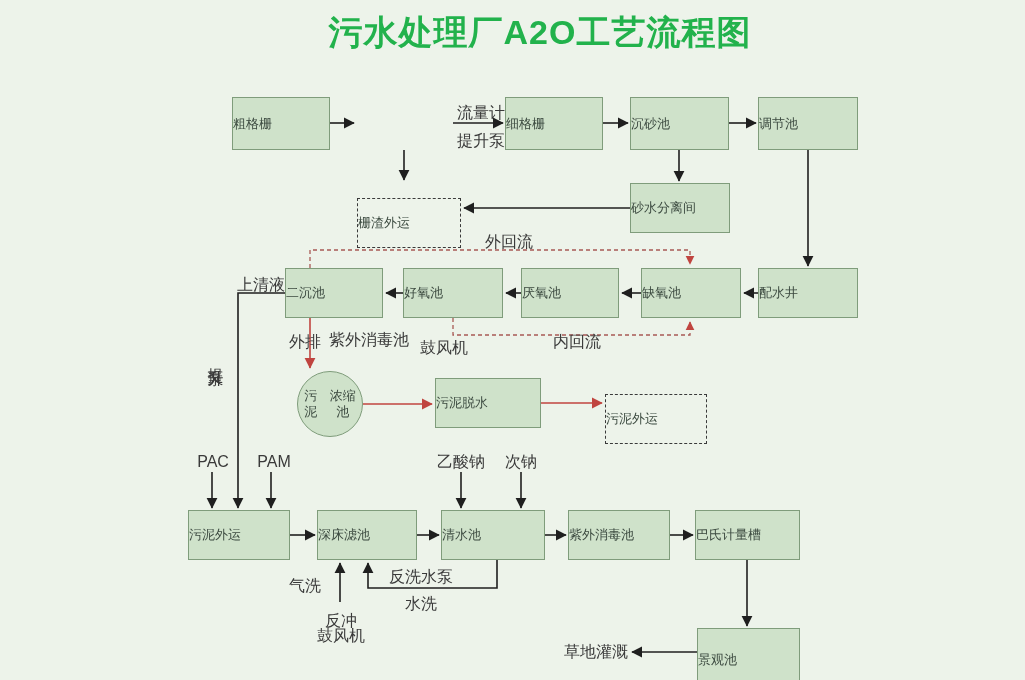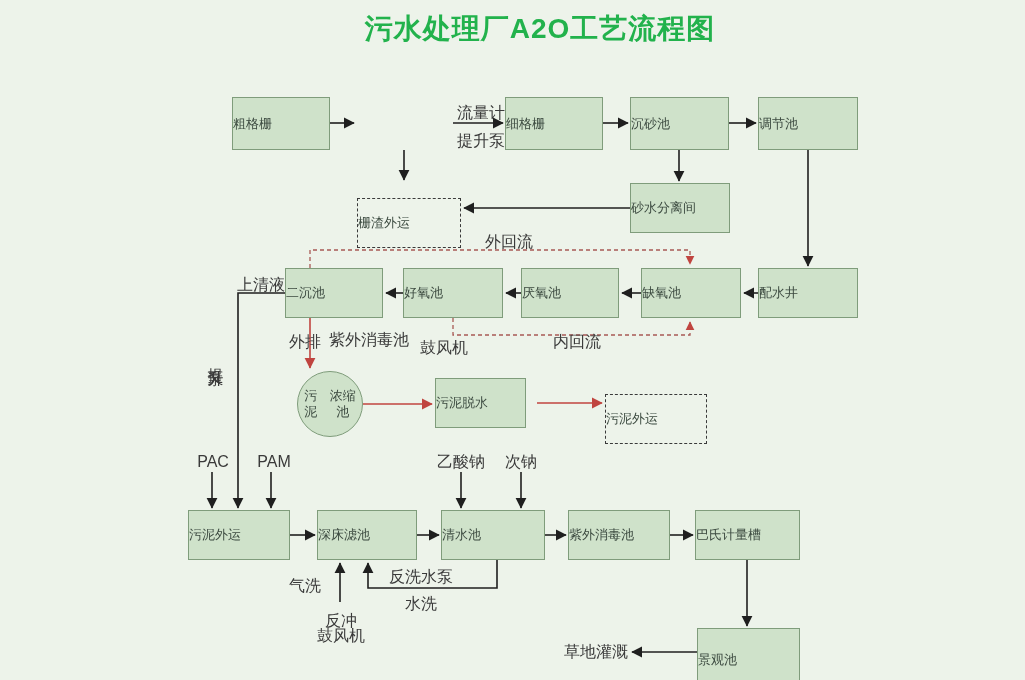--- a/index.html
+++ b/index.html
@@ -1,18 +1,18 @@
 <!DOCTYPE html>
 <html><head>
 <meta charset="utf-8">
 <style>
   html,body{margin:0;padding:0;background:#edf3ea;font-family:"Liberation Sans","DejaVu Sans",sans-serif;}
   #stage{position:relative;width:1025px;height:680px;background:#edf3ea;overflow:hidden;}
   #title{position:absolute;left:540px;top:10px;transform:translateX(-50%);
-         font-size:28px;font-weight:bold;color:#22b24c;white-space:nowrap;letter-spacing:1px;text-align:center;}
+         font-size:34px;font-weight:bold;color:#22b24c;white-space:nowrap;letter-spacing:1px;text-align:center;}
   .node{position:absolute;background:#cfe2ca;border:1px solid #7f9c7b;
         display:flex;align-items:center;
         font-size:13px;color:#3c4a40;text-align:center;box-sizing:border-box;}
   .node.dashed{background:transparent;border:1.5px dashed #3a3a3a;margin-top:16px;}
   .node.circle{border-radius:50%;line-height:16px;}
   .lbl{position:absolute;font-size:16px;color:#3a3a3a;white-space:nowrap;
        transform:translate(-50%,-50%);text-align:center;line-height:15px;}
   .lbl.vert{writing-mode:vertical-rl;letter-spacing:2px;}
   svg.wires{position:absolute;left:0;top:0;pointer-events:none;}
 </style>
@@ -106,21 +106,21 @@
       <span>缺氧池</span>
     </div>
   <div class="node" style="left:758px;top:268px;width:100px;height:50px">
       <span>配水井</span>
     </div>
 
   <div class="node circle" style="left:297px;top:371px;width:66px;height:66px">
     <span>污泥</span>
     <span>浓缩池</span>
   </div>
-  <div class="node" style="left:435px;top:378px;width:91px;height:50px">
+  <div class="node" style="left:435px;top:378px;width:106px;height:50px">
       <span>污泥脱水</span>
     </div>
   <div class="node dashed" style="left:605px;top:378px;width:102px;height:50px">
       <span>污泥外运</span>
     </div>
 
   <div class="node" style="left:188px;top:510px;width:102px;height:50px">
       <span>污泥外运</span>
     </div>
   <div class="node" style="left:317px;top:510px;width:100px;height:50px">

